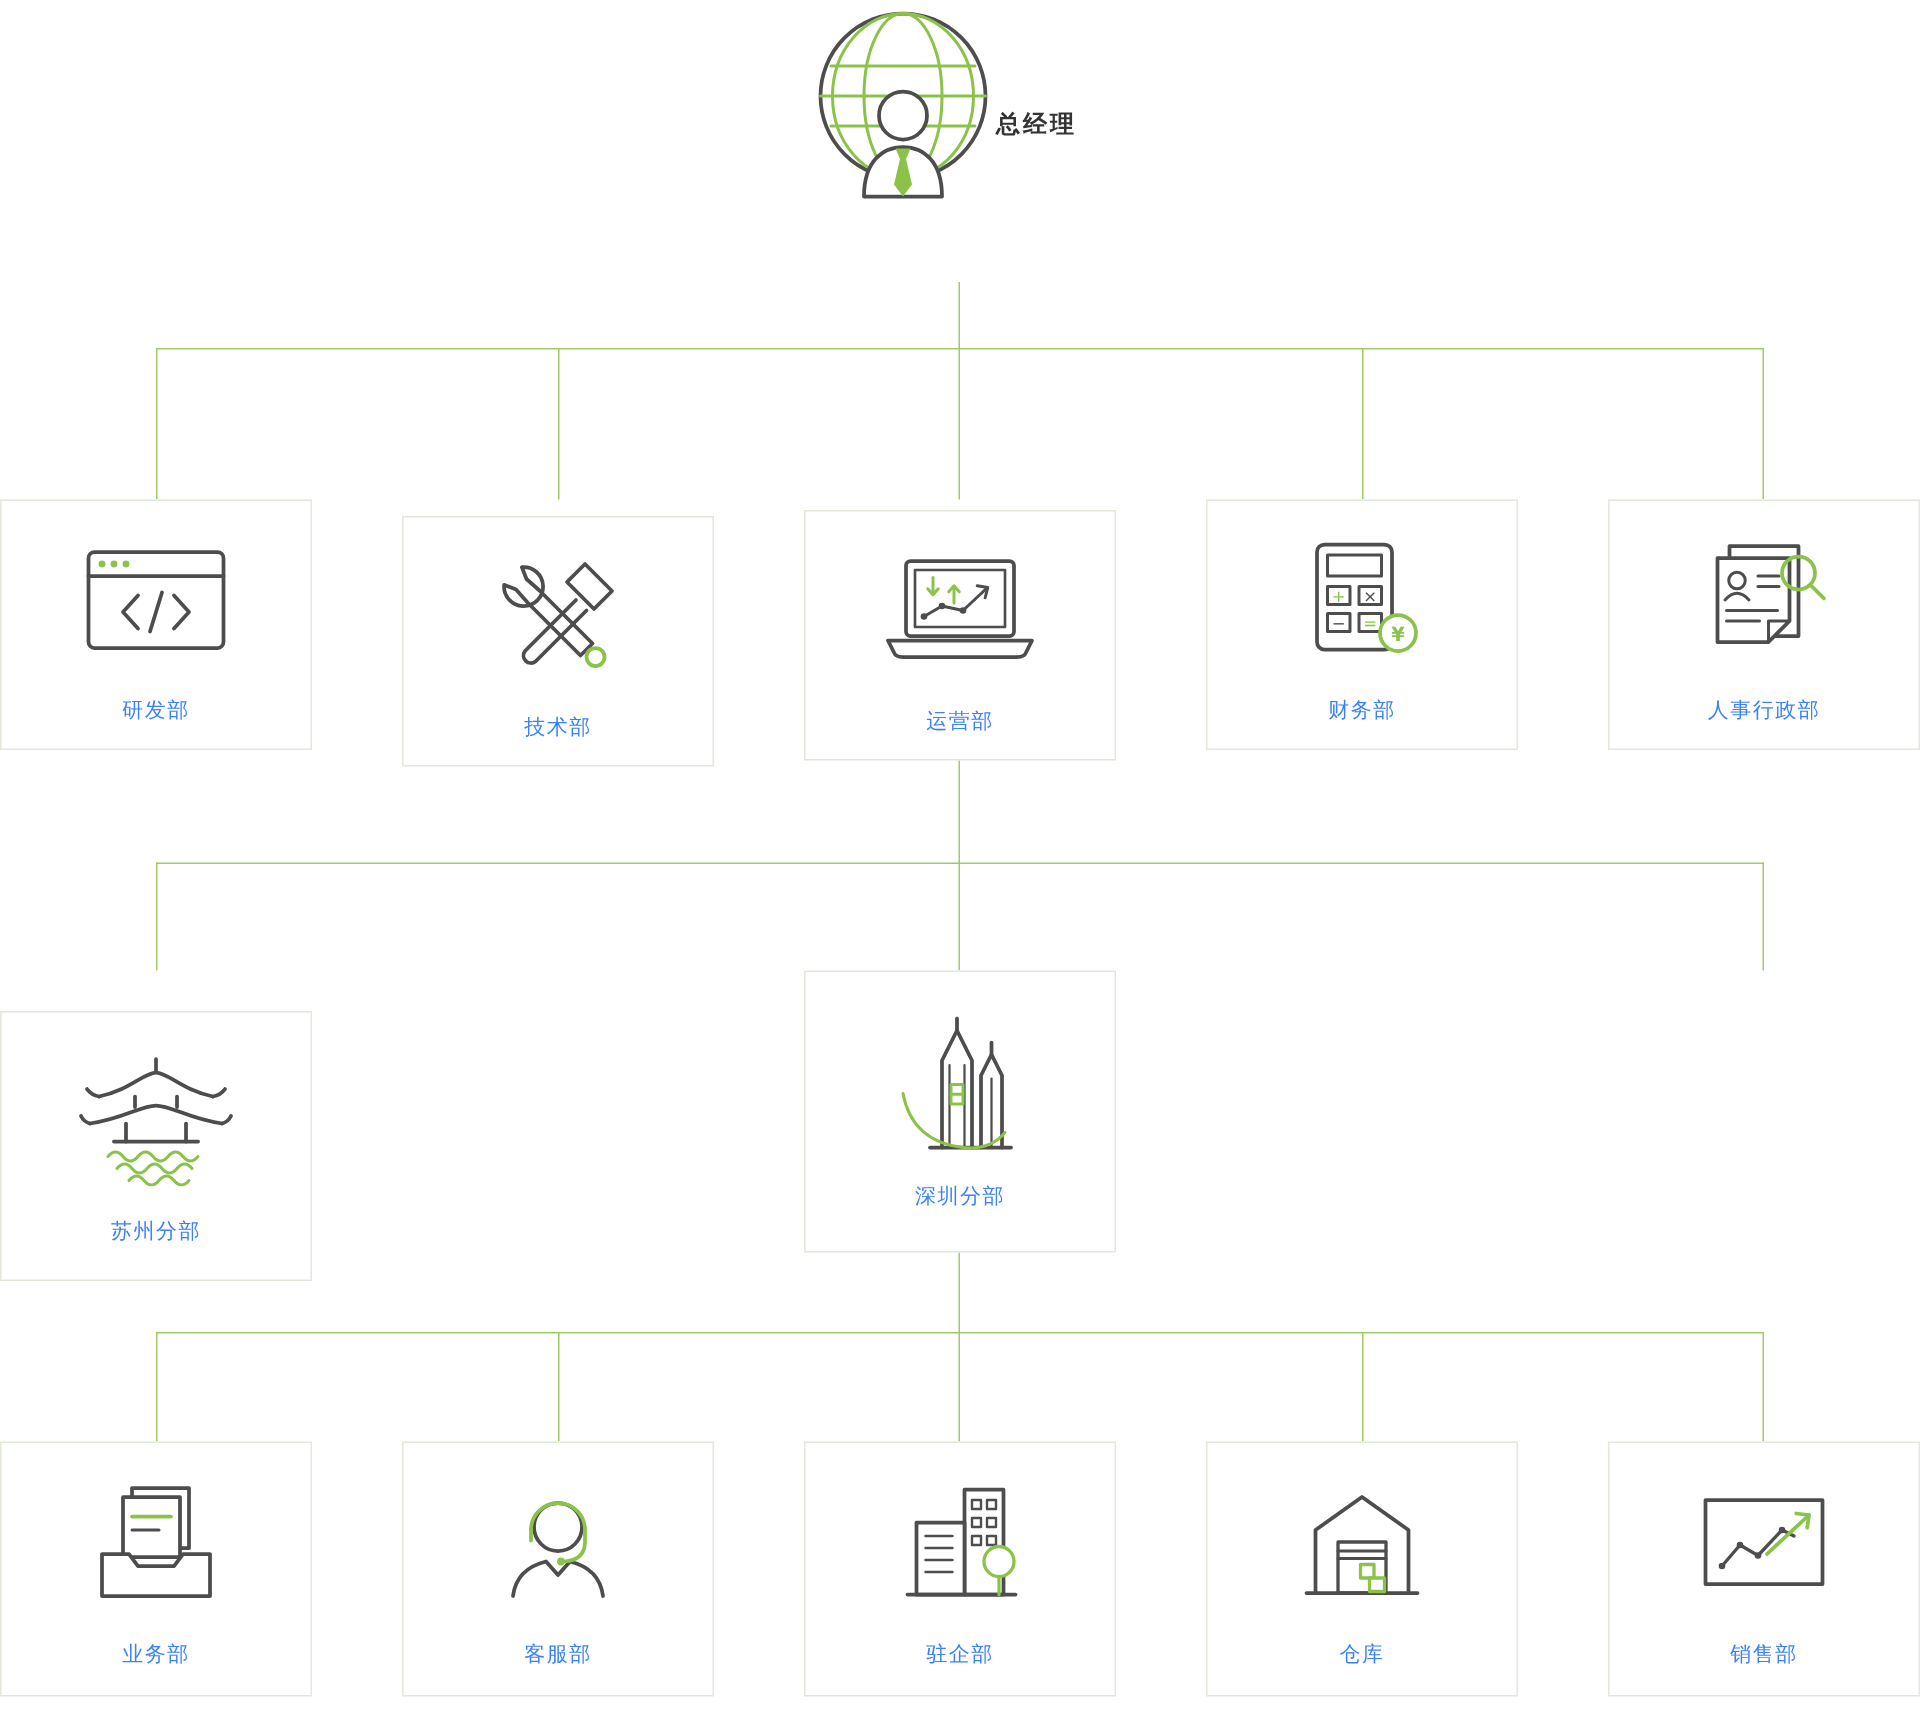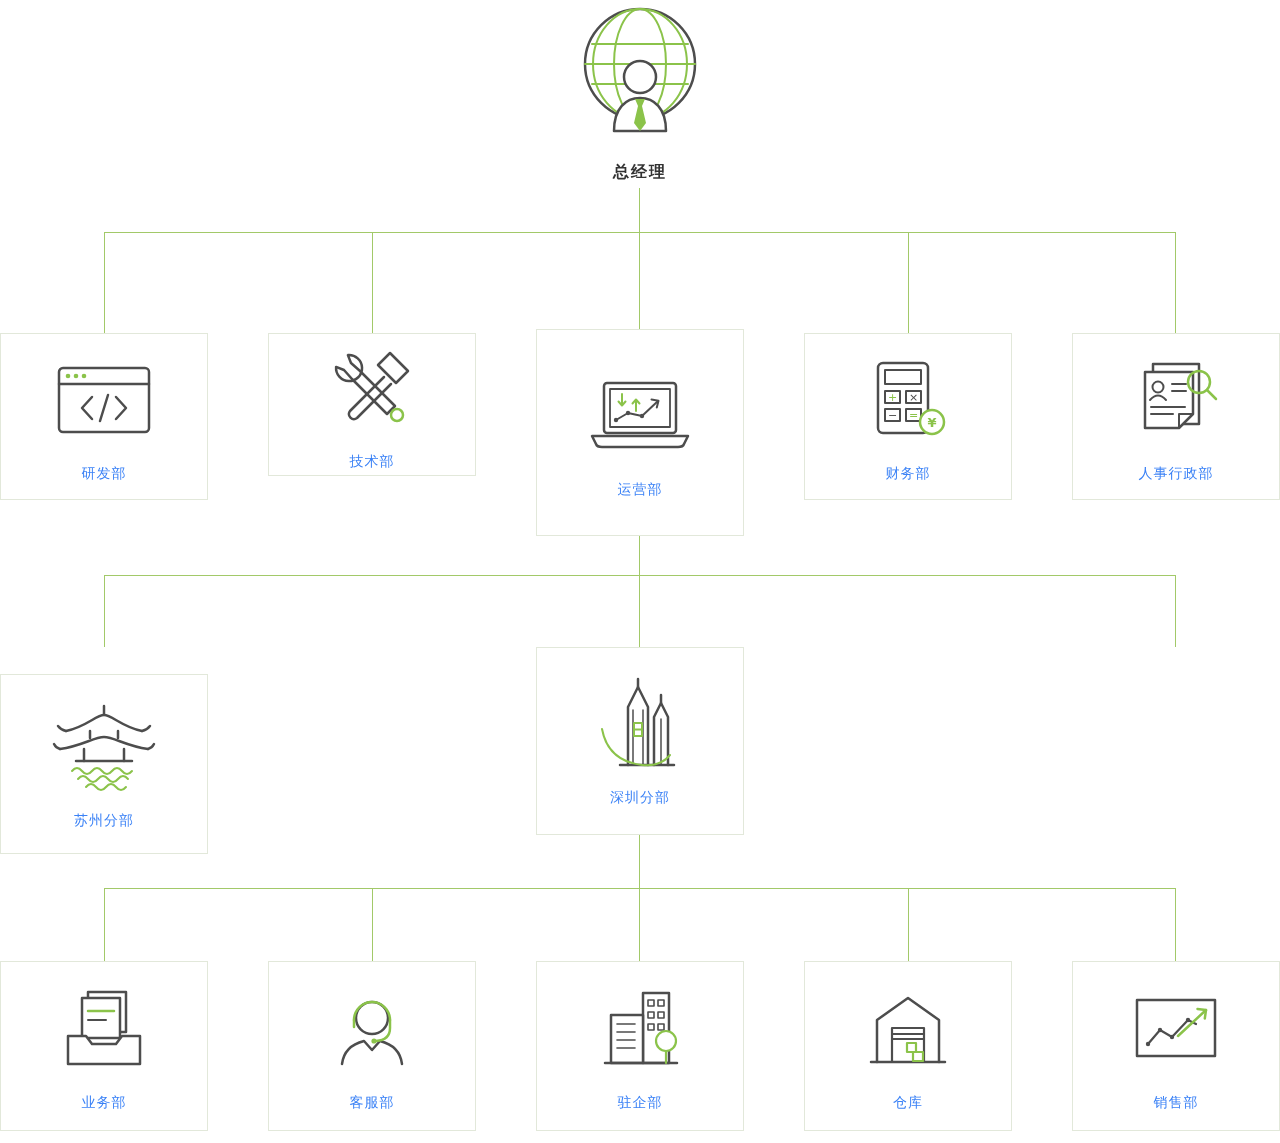--- a/index.html
+++ b/index.html
@@ -34,21 +34,21 @@
   }
   .node .label {
     font-size: 14px;
     color: #3b82f6;
     letter-spacing: 1px;
     line-height: 18px;
   }
   .root-node {
     position: absolute;
     display: flex;
-    flex-direction: column;
+    flex-direction: row;
     align-items: center;
   }
   .root-node .icon { display: flex; align-items: center; justify-content: center; }
   .root-label {
     margin-top: 24px;
     font-size: 16px;
     font-weight: bold;
     color: #333333;
     letter-spacing: 2px;
   }
@@ -114,35 +114,35 @@
           </g>
           <polyline points="36,33 26,44 36,55"></polyline>
           <polyline points="60,33 70,44 60,55"></polyline>
           <line x1="52" y1="31" x2="44" y2="57"></line>
         </g>
       </svg>
     </div>
     <div class="label">研发部</div>
   </div>
 
-  <div class="node" style="left:268px; top:333px; height:143px">
+  <div class="node" style="left:268px; top:344px; height:167px">
     <div class="icon">
       <svg width="88" height="82" viewBox="0 0 88 82">
         <g stroke="#4d4d4d" stroke-width="2.5" fill="none" stroke-linecap="round" stroke-linejoin="round">
           <path d="M50 18 L62 6 L80 24 L68 36 Z"></path>
           <path d="M56 30 L22 64 A5 5 0 0 0 29 71 L63 37"></path>
           <path d="M19.9 8.1 A13 13 0 1 1 8.1 19.9 L16 23 L24 32 L59 67 L67 59 L32 24 L23 16 Z"></path>
           <circle cx="69" cy="68" r="6" stroke="#8bc34a" fill="#fff"></circle>
         </g>
       </svg>
     </div>
     <div class="label">技术部</div>
   </div>
 
-  <div class="node" style="left:536px; top:329px; height:207px">
+  <div class="node" style="left:536px; top:340px; height:167px">
     <div class="icon">
       <svg width="104" height="72" viewBox="0 0 104 72">
         <g stroke="#4d4d4d" stroke-width="2.5" fill="none" stroke-linecap="round" stroke-linejoin="round">
           <rect x="16" y="3" width="72" height="50" rx="3"></rect>
           <rect x="22" y="9" width="60" height="38" stroke-width="1.8"></rect>
           <path d="M4 56 H100 L96 64 Q95 67 90 67 H14 Q9 67 8 64 Z" fill="#fff"></path>
           <g stroke-width="2">
             <polyline points="28,40 40,33 54,36 70,21"></polyline>
             <path d="M63.5 19.5 L70.5 20.7 L68.8 27.5"></path>
           </g>

